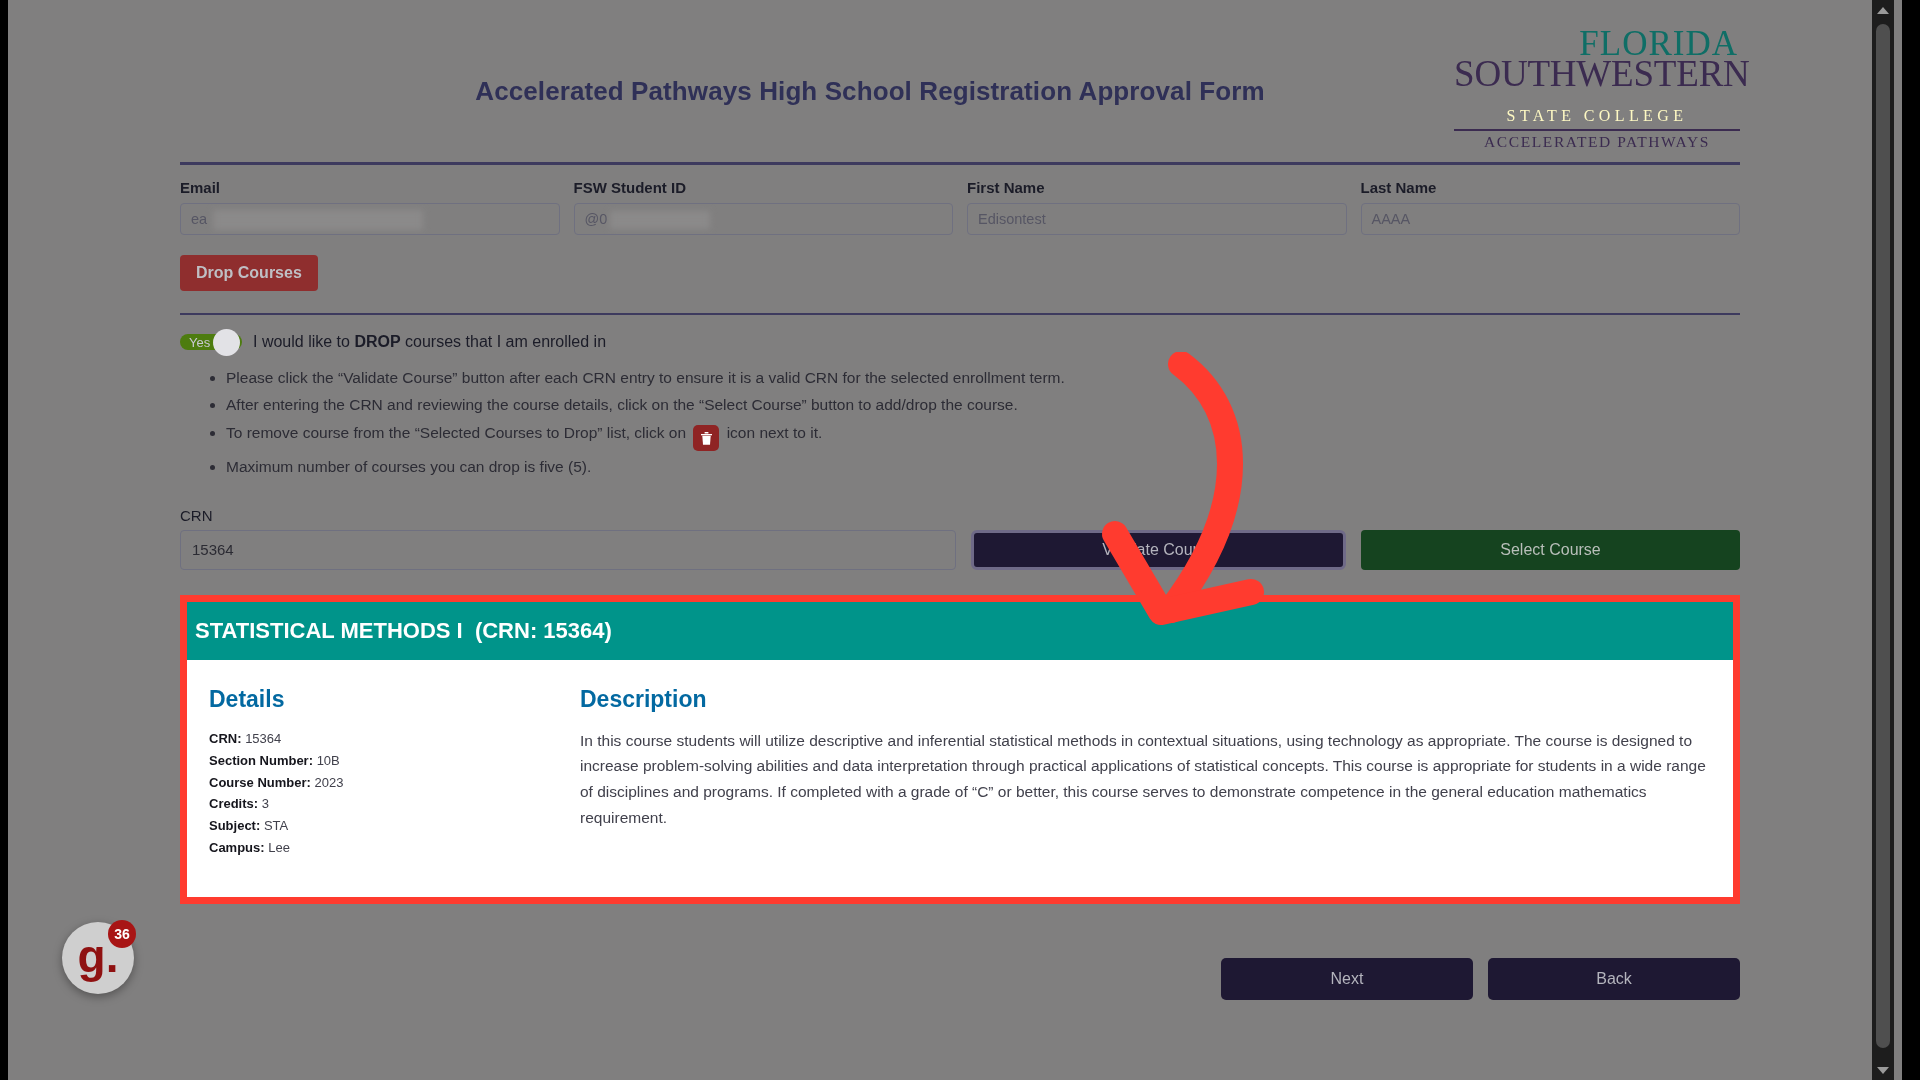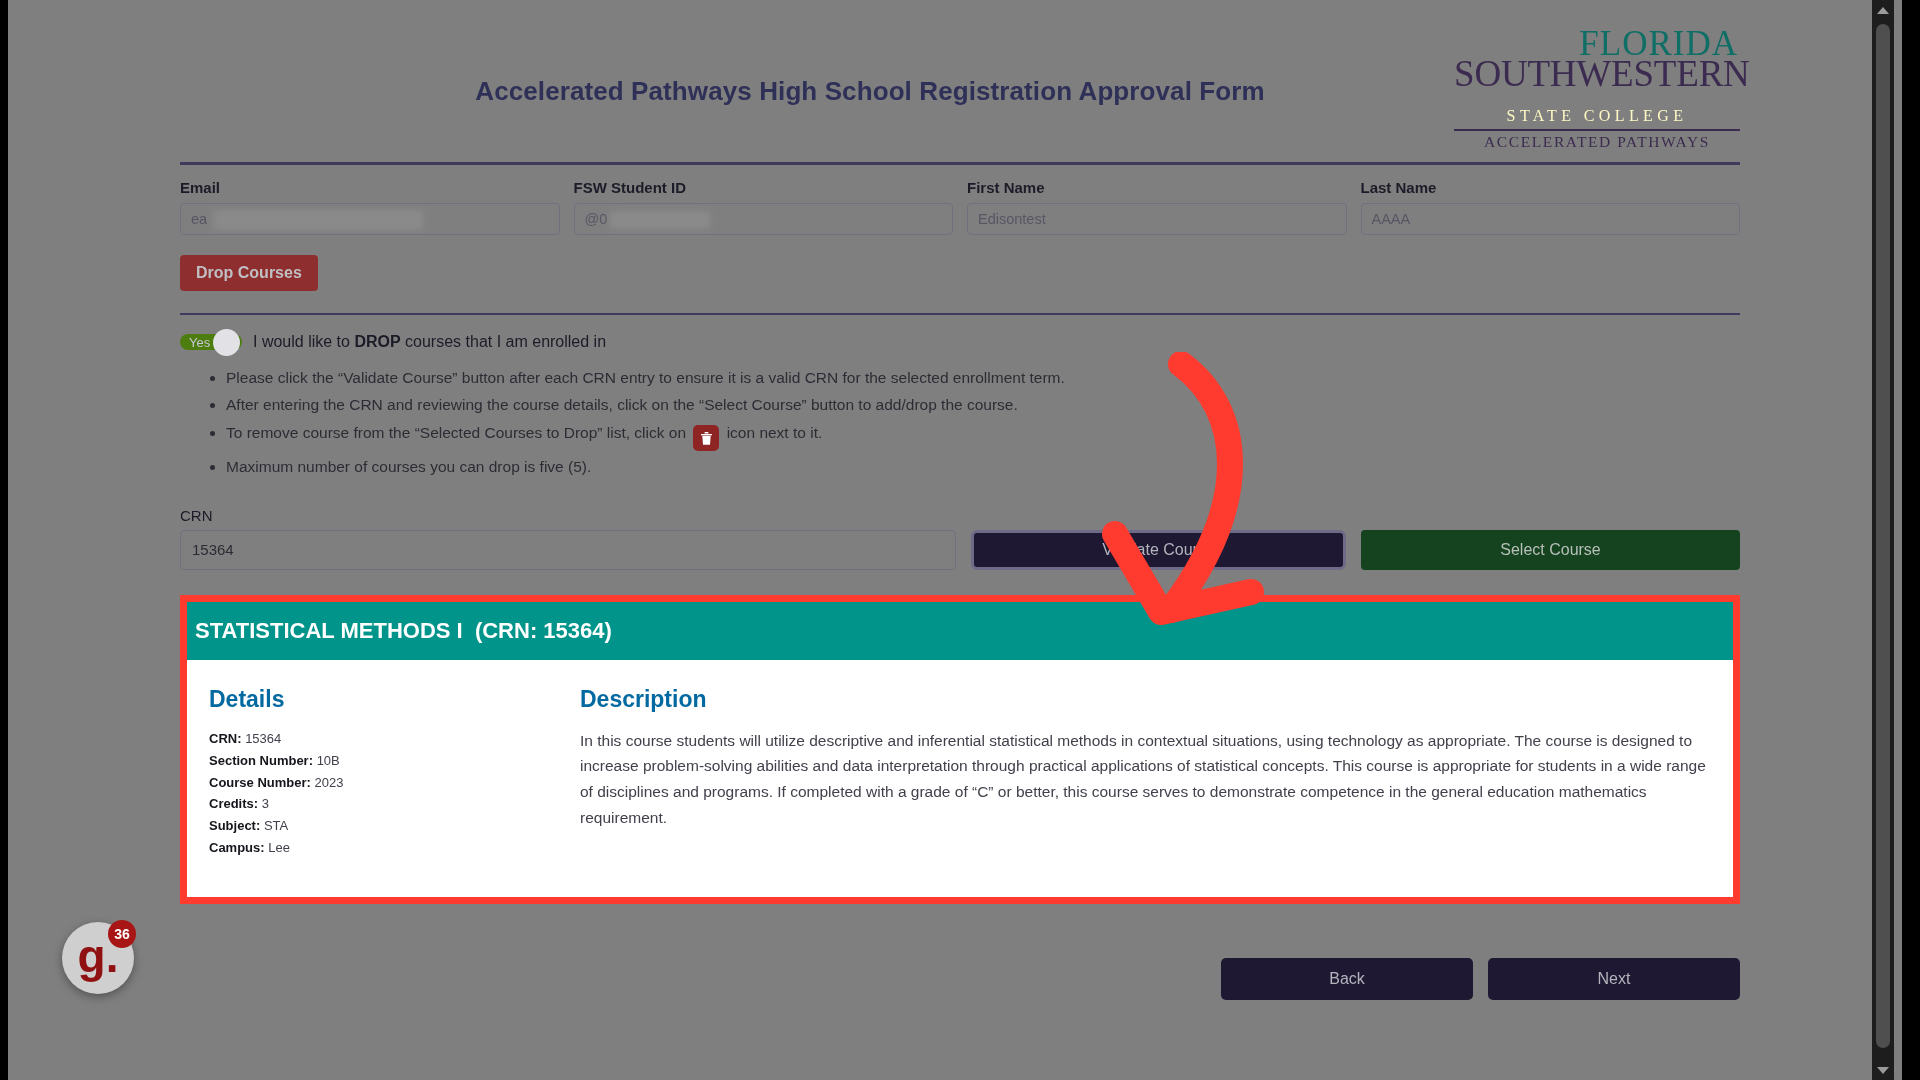--- a/index.html
+++ b/index.html
@@ -529,24 +529,24 @@
             <div class="col-title">Description</div>
             <div class="desc-text">In this course students will utilize descriptive and inferential statistical methods in contextual situations, using technology as appropriate. The course is designed to increase problem-solving abilities and data interpretation through practical applications of statistical concepts. This course is appropriate for students in a wide range of disciplines and programs. If completed with a grade of “C” or better, this course serves to demonstrate competence in the general education mathematics requirement.</div>
           </div>
 
         </div>
       </div>
 
       
       <div class="footer-nav">
         <button class="btn-nav">
-          <span>Back</span>
+          <span>Next</span>
         </button>
         <button class="btn-nav">
-          <span>Next</span>
+          <span>Back</span>
         </button>
       </div>
 
     </div>
 
     <svg id="arrow-annotation" viewBox="0 0 240 290">
       <path d="M88 12 C 150 58, 160 150, 78 258" stroke="#ff3b2f" stroke-width="26" fill="none" stroke-linecap="round"></path>
       <path d="M22 182 L 68 260 L 158 240" stroke="#ff3b2f" stroke-width="26" fill="none" stroke-linecap="round" stroke-linejoin="round"></path>
     </svg>
 

